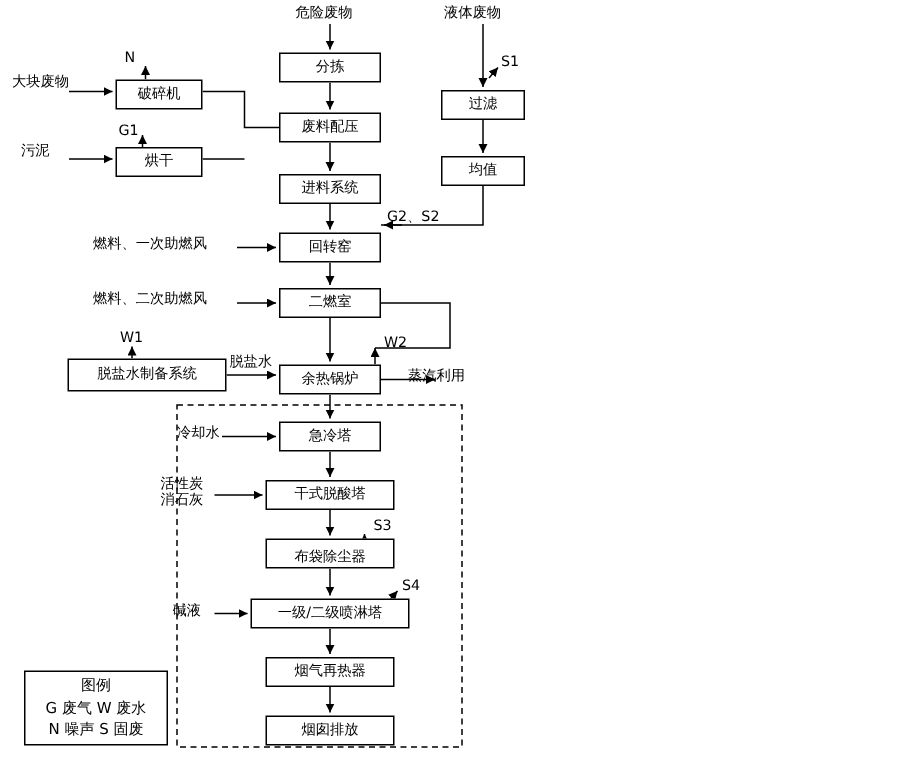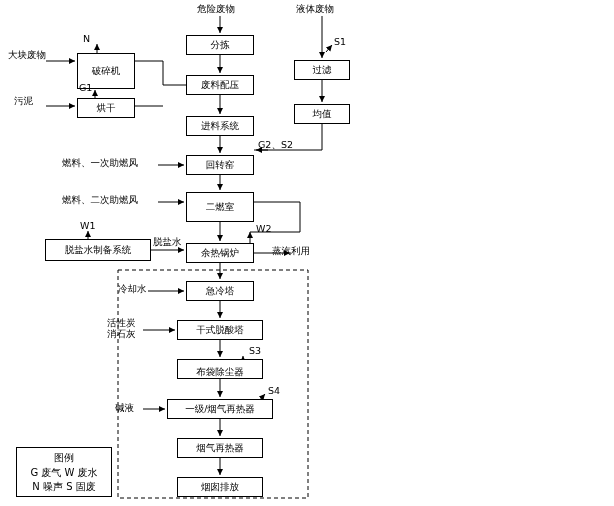--- a/index.html
+++ b/index.html
@@ -129,61 +129,61 @@
     <g stroke="#000" stroke-width="1" fill="none" marker-end="url(#ah)">
       <line x1="268" y1="150" x2="256" y2="150"></line>
     </g>
 
     <rect x="118" y="270" width="190" height="228" fill="none" stroke="#000" stroke-width="1" stroke-dasharray="4,3"></rect>
   </svg>
 
   <div class="box" style="left:186px;top:35px;width:68px;height:20px;">
       <span>分拣</span>
     </div>
-  <div class="box" style="left:77px;top:53px;width:58px;height:36px;">
+  <div class="box" style="left:77px;top:53px;width:58px;height:20px;">
       <span>破碎机</span>
     </div>
   <div class="box" style="left:77px;top:98px;width:58px;height:20px;">
       <span>烘干</span>
     </div>
   <div class="box" style="left:294px;top:60px;width:56px;height:20px;">
       <span>过滤</span>
     </div>
   <div class="box" style="left:294px;top:104px;width:56px;height:20px;">
       <span>均值</span>
     </div>
   <div class="box" style="left:186px;top:75px;width:68px;height:20px;">
       <span>废料配压</span>
     </div>
   <div class="box" style="left:186px;top:116px;width:68px;height:20px;">
       <span>进料系统</span>
     </div>
   <div class="box" style="left:186px;top:155px;width:68px;height:20px;">
       <span>回转窑</span>
     </div>
-  <div class="box" style="left:186px;top:192px;width:68px;height:30px;">
+  <div class="box" style="left:186px;top:192px;width:68px;height:20px;">
       <span>二燃室</span>
     </div>
   <div class="box" style="left:186px;top:243px;width:68px;height:20px;">
       <span>余热锅炉</span>
     </div>
   <div class="box" style="left:45px;top:239px;width:106px;height:22px;">
       <span>脱盐水制备系统</span>
     </div>
   <div class="box" style="left:186px;top:281px;width:68px;height:20px;text-align:right;">
       <span>急冷塔</span>
     </div>
   <div class="box" style="left:177px;top:320px;width:86px;height:20px;">
       <span>干式脱酸塔</span>
     </div>
   <div class="box" style="left:177px;top:359px;width:86px;height:20px;align-items:flex-end;">
       <span>布袋除尘器</span>
     </div>
   <div class="box" style="left:167px;top:399px;width:106px;height:20px;">
-      <span>一级/烟气再热器</span>
+      <span>一级/二级喷淋塔</span>
     </div>
   <div class="box" style="left:177px;top:438px;width:86px;height:20px;">
       <span>烟气再热器</span>
     </div>
   <div class="box" style="left:177px;top:477px;width:86px;height:20px;">
       <span>烟囱排放</span>
     </div>
 
   <div class="lbl" style="left:197px;top:3px;">危险废物</div>
   <div class="lbl" style="left:296px;top:3px;">液体废物</div>

